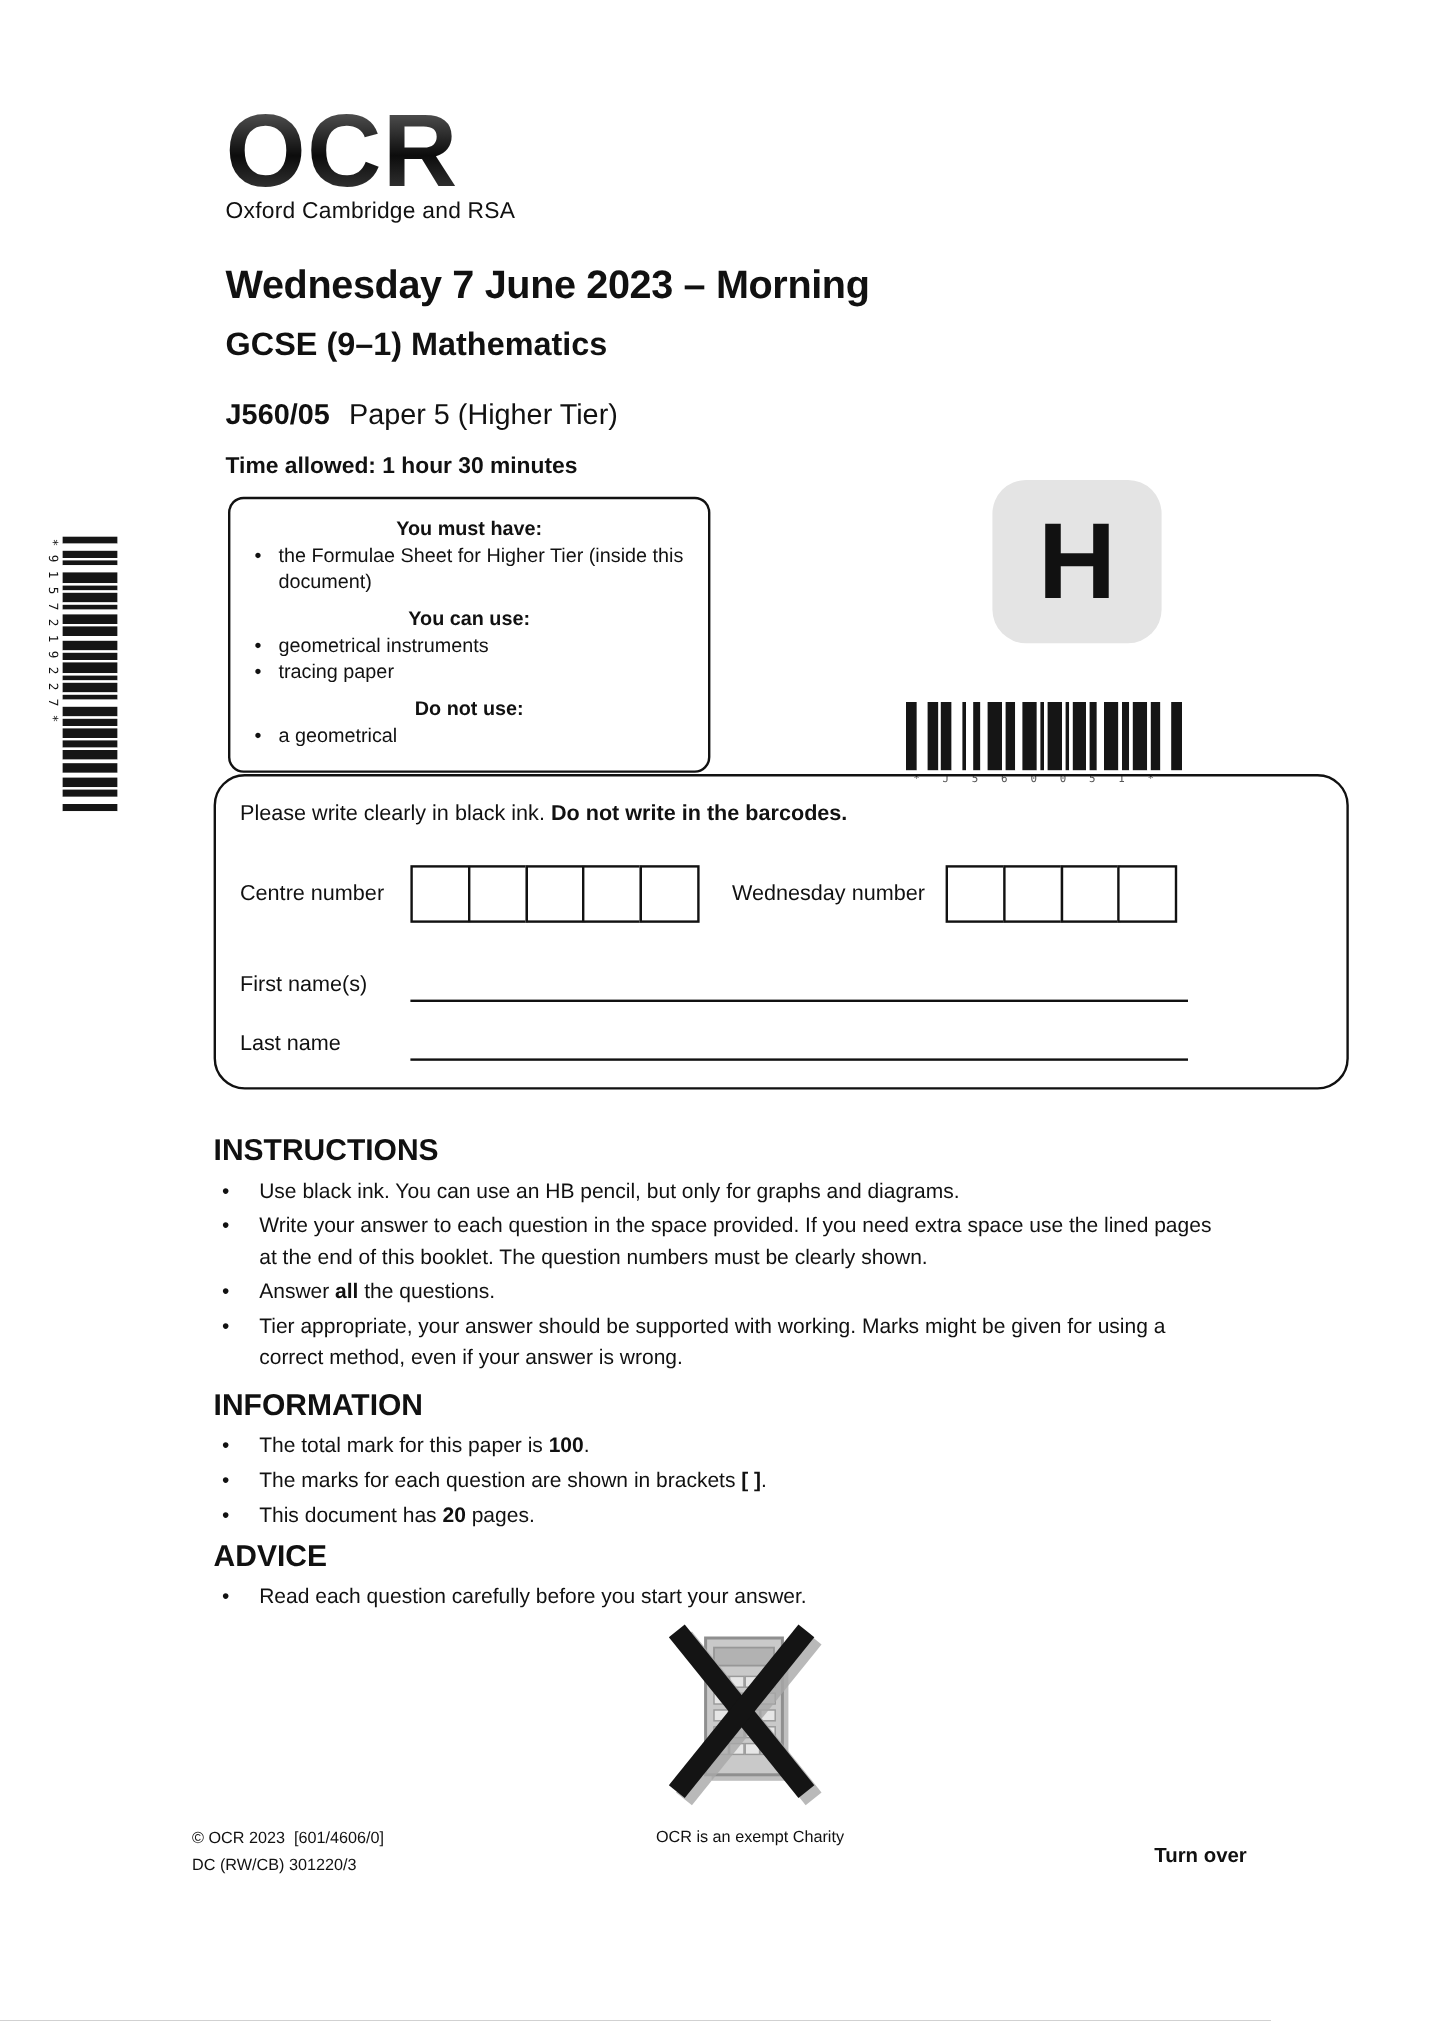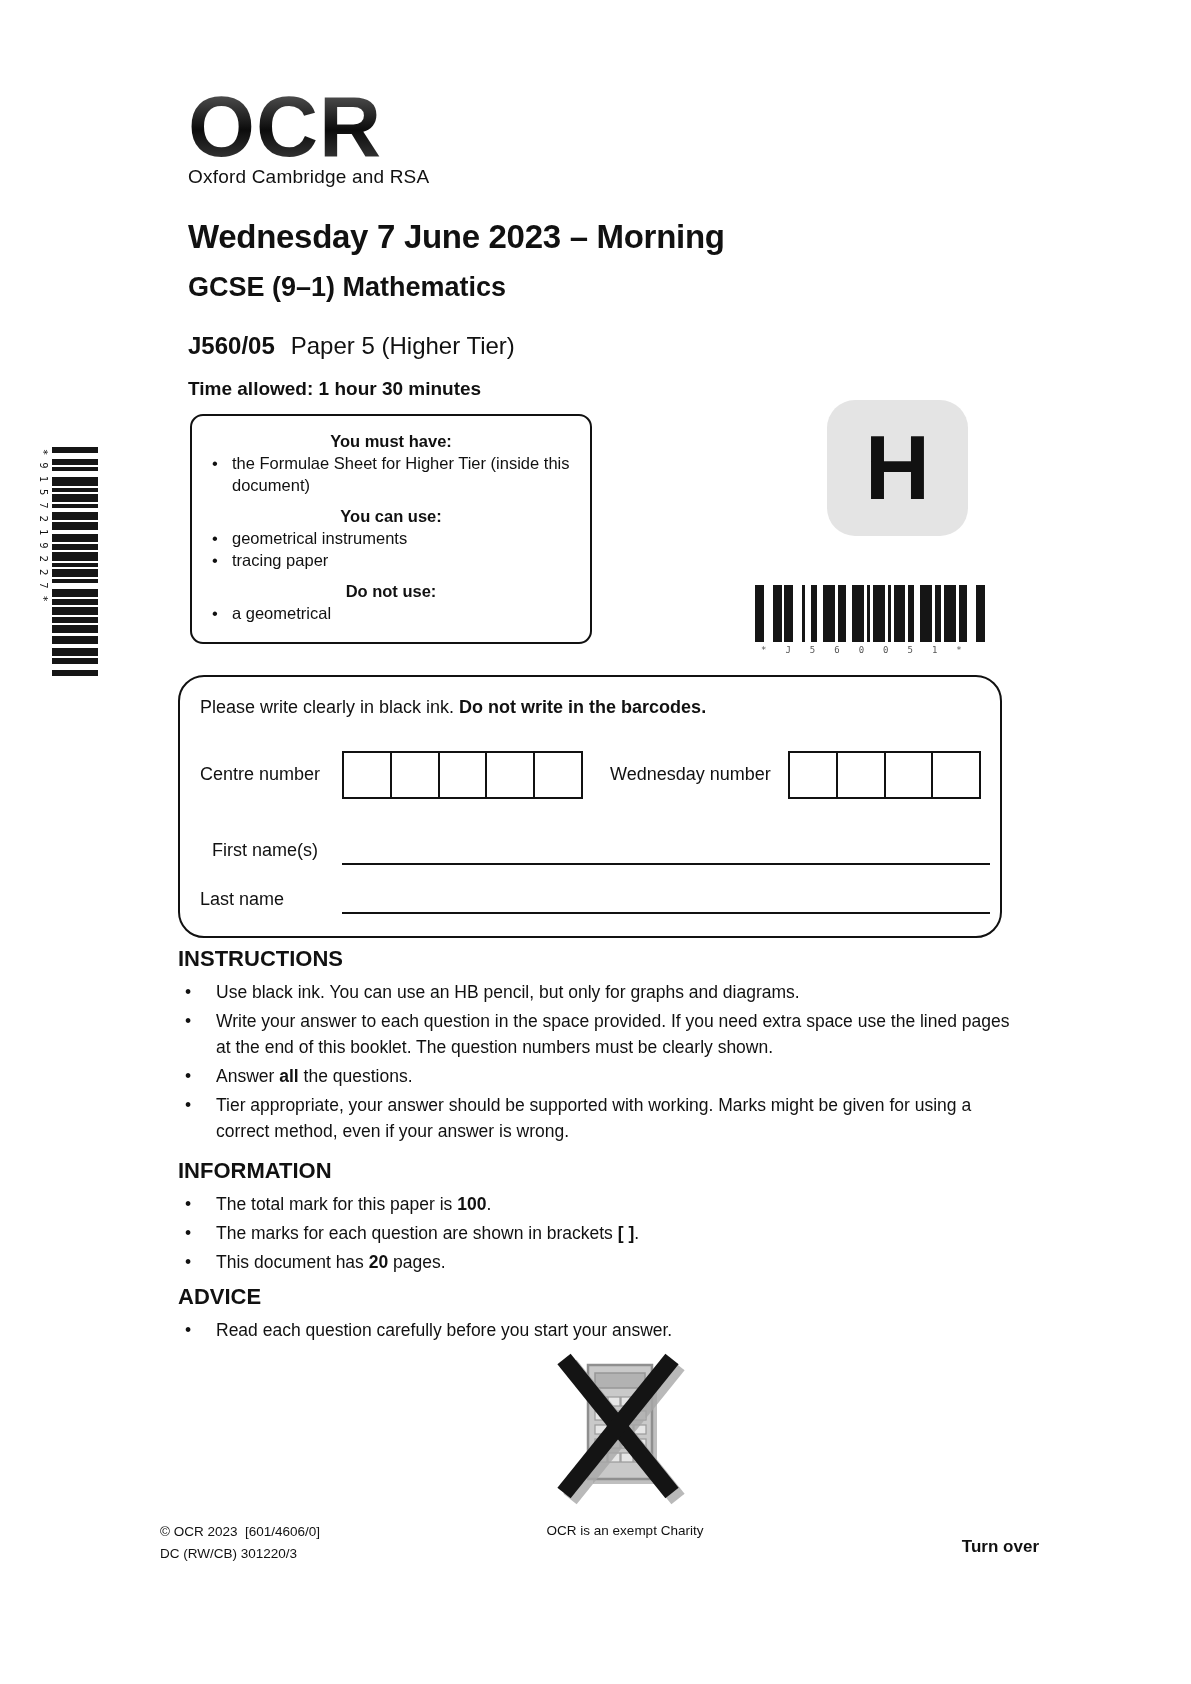--- a/index.html
+++ b/index.html
@@ -44,39 +44,39 @@
   .bar:nth-child(even){background:#fff;}
   .bc-right-label{position:absolute;left:755px;top:645px;width:240px;font-size:9px;letter-spacing:19px;
                   color:#555;font-family:"DejaVu Sans Mono",monospace;white-space:nowrap;overflow:hidden;text-align:left;padding-left:6px;box-sizing:border-box;}
   .bc-left{position:absolute;left:52px;top:447px;width:46px;height:231px;display:flex;flex-direction:column;overflow:hidden;}
   .bc-left .bar{width:100%;}
   .bc-left-label{position:absolute;left:50px;top:449px;font-size:10.5px;letter-spacing:7px;
                  font-family:"DejaVu Sans Mono",monospace;white-space:nowrap;
                  transform:rotate(90deg);transform-origin:0 0;color:#111;}
 
   
-  .cand-box{position:absolute;left:178px;top:675px;width:824px;height:263px;border:2.5px solid #111;
+  .cand-box{position:absolute;left:178px;top:645px;width:946px;height:263px;border:2.5px solid #111;
             border-radius:26px;box-sizing:border-box;}
   .cand-notice{position:absolute;left:20px;top:20px;font-size:18px;}
   .cand-label{position:absolute;font-size:18px;text-align:right;}
   .cells{position:absolute;display:flex;}
   .cell{width:50px;height:48px;border:2.2px solid #111;margin-left:-2.2px;background:#fff;box-sizing:border-box;}
   .cells .cell:first-child{margin-left:0;}
   .centre-label{left:20px;top:87px;}
   .centre-cells{left:162px;top:74px;}
   .cand-num-label{left:430px;top:87px;}
   .cand-num-cells{left:608px;top:74px;}
-  .first-label{left:20px;top:163px;margin-left:12px;}
+  .first-label{left:20px;top:163px;}
   .first-line{position:absolute;left:162px;top:186px;width:648px;border-bottom:2px solid #111;height:0;}
   .last-label{left:20px;top:212px;}
   .last-line{position:absolute;left:162px;top:235px;width:648px;border-bottom:2px solid #111;height:0;}
 
   
   .section{position:absolute;left:178px;width:836px;font-size:17.5px;line-height:26px;}
-  .section h3{margin:0 0 7px 0;font-size:22px;}
+  .section h3{margin:0 0 7px 0;font-size:25px;}
   .b-row{display:flex;margin-bottom:3px;}
   .b-dot{width:31px;padding-left:7px;flex:none;}
   .b-txt{flex:1;}
   .sec-instructions{top:946px;}
   .sec-information{top:1158px;}
   .sec-advice{top:1284px;}
 
   
   .no-calc{position:absolute;left:553px;top:1350px;}
 

